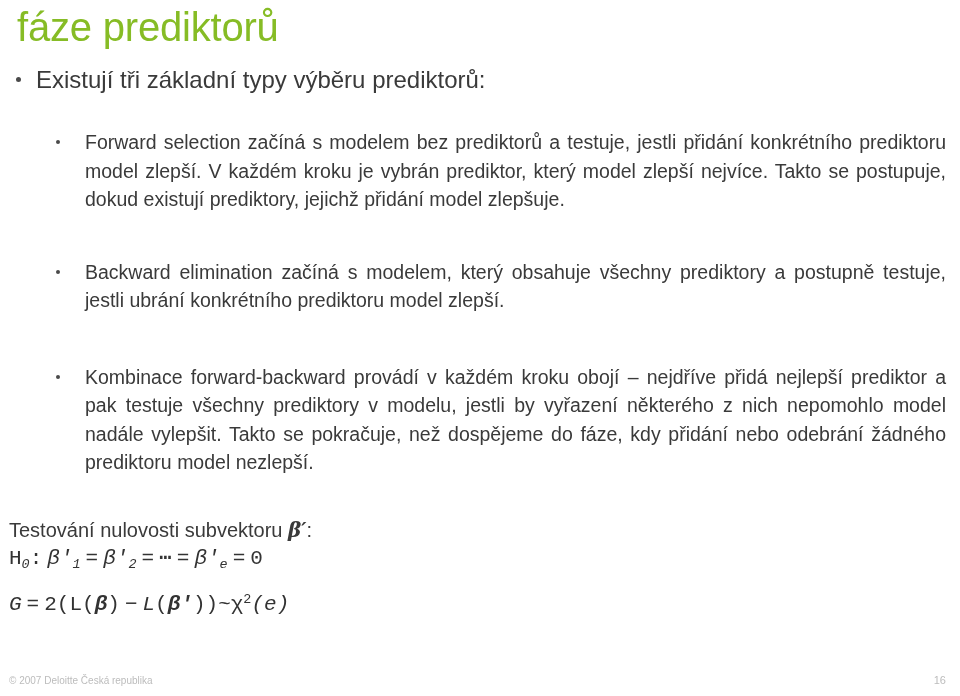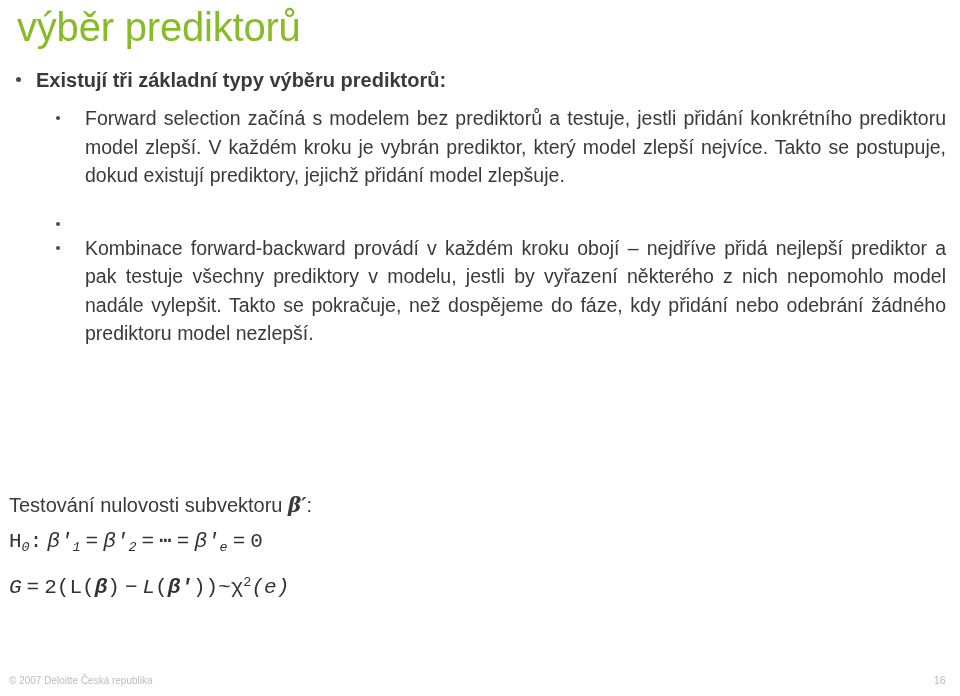--- a/index.html
+++ b/index.html
@@ -42,24 +42,23 @@
     left: 0;
     top: 66px;
     width: 960px;
   }
 
   
   .lvl1 {
     position: relative;
     padding-left: 36px;
     padding-right: 22px;
-    font-size: 20px;
+    font-size: 24px;
     line-height: 28px;
     color: #3a3a3a;
-    font-weight: bold;
   }
   .lvl1 > .dot {
     position: absolute;
     left: 16px;
     top: 11px;
     width: 5px;
     height: 5px;
     border-radius: 50%;
     background: #4a4a4a;
   }
@@ -77,39 +76,40 @@
   }
   .lvl2 > .dot {
     position: absolute;
     left: 56px;
     top: 12px;
     width: 4px;
     height: 4px;
     border-radius: 50%;
     background: #4a4a4a;
   }
-  .lvl2 .txt { display: block; }
+  .lvl2 .txt { display: block; margin-top: 24px; }
 
   .gap-sm { height: 10px; }
   .gap-md { height: 20px; }
   .gap-lg { height: 24px; }
 
   
   .math-area {
     position: absolute;
     left: 9px;
     top: 487px;
     width: 700px;
     color: #333333;
   }
   .math-lead {
     font-size: 20px;
-    line-height: 37px;
-    color: #3a3a3a;
-    white-space: nowrap;
+    line-height: 22px;
+    color: #3a3a3a;
+    white-space: nowrap;
+    margin-top: 32px;
   }
   .math-lead .bsym {
     font-family: "DejaVu Serif", serif;
     font-style: italic;
     font-weight: bold;
     font-size: 20px;
   }
   .eq {
     font-family: Liberation Mono, monospace;
     font-style: italic;
@@ -150,40 +150,41 @@
     line-height: 14px;
     color: #bcbcbc;
     text-align: right;
   }
 </style>
 </head>
 <body>
 
 <div class="slide">
 
-  <div class="slide-title">výběr prediktorů</div>
+  <div class="slide-title">fáze prediktorů</div>
 
   <div class="body">
 
     <div class="lvl1">
       <span class="dot"></span>
       <span class="txt">Existují tři základní typy výběru prediktorů:</span>
     </div>
 
     <div class="gap-sm"></div>
 
     <div class="lvl2">
       <span class="dot"></span>
       <span class="txt">Forward selection začíná s modelem bez prediktorů a testuje, jestli přidání konkrétního prediktoru model zlepší. V každém kroku je vybrán prediktor, který model zlepší nejvíce. Takto se postupuje, dokud existují prediktory, jejichž přidání model zlepšuje.</span>
     </div>
 
     <div class="gap-md"></div>
 
     <div class="lvl2">
       <span class="dot"></span>
+      <span class="txt">Backward elimination začíná s modelem, který obsahuje všechny prediktory a postupně testuje, jestli ubrání konkrétního prediktoru model zlepší.</span>
     </div>
 
     <div class="gap-lg"></div>
 
     <div class="lvl2">
       <span class="dot"></span>
       <span class="txt">Kombinace forward-backward provádí v každém kroku obojí – nejdříve přidá nejlepší prediktor a pak testuje všechny prediktory v modelu, jestli by vyřazení některého z nich nepomohlo model nadále vylepšit. Takto se pokračuje, než dospějeme do fáze, kdy přidání nebo odebrání žádného prediktoru model nezlepší.</span>
     </div>
 
   </div>

